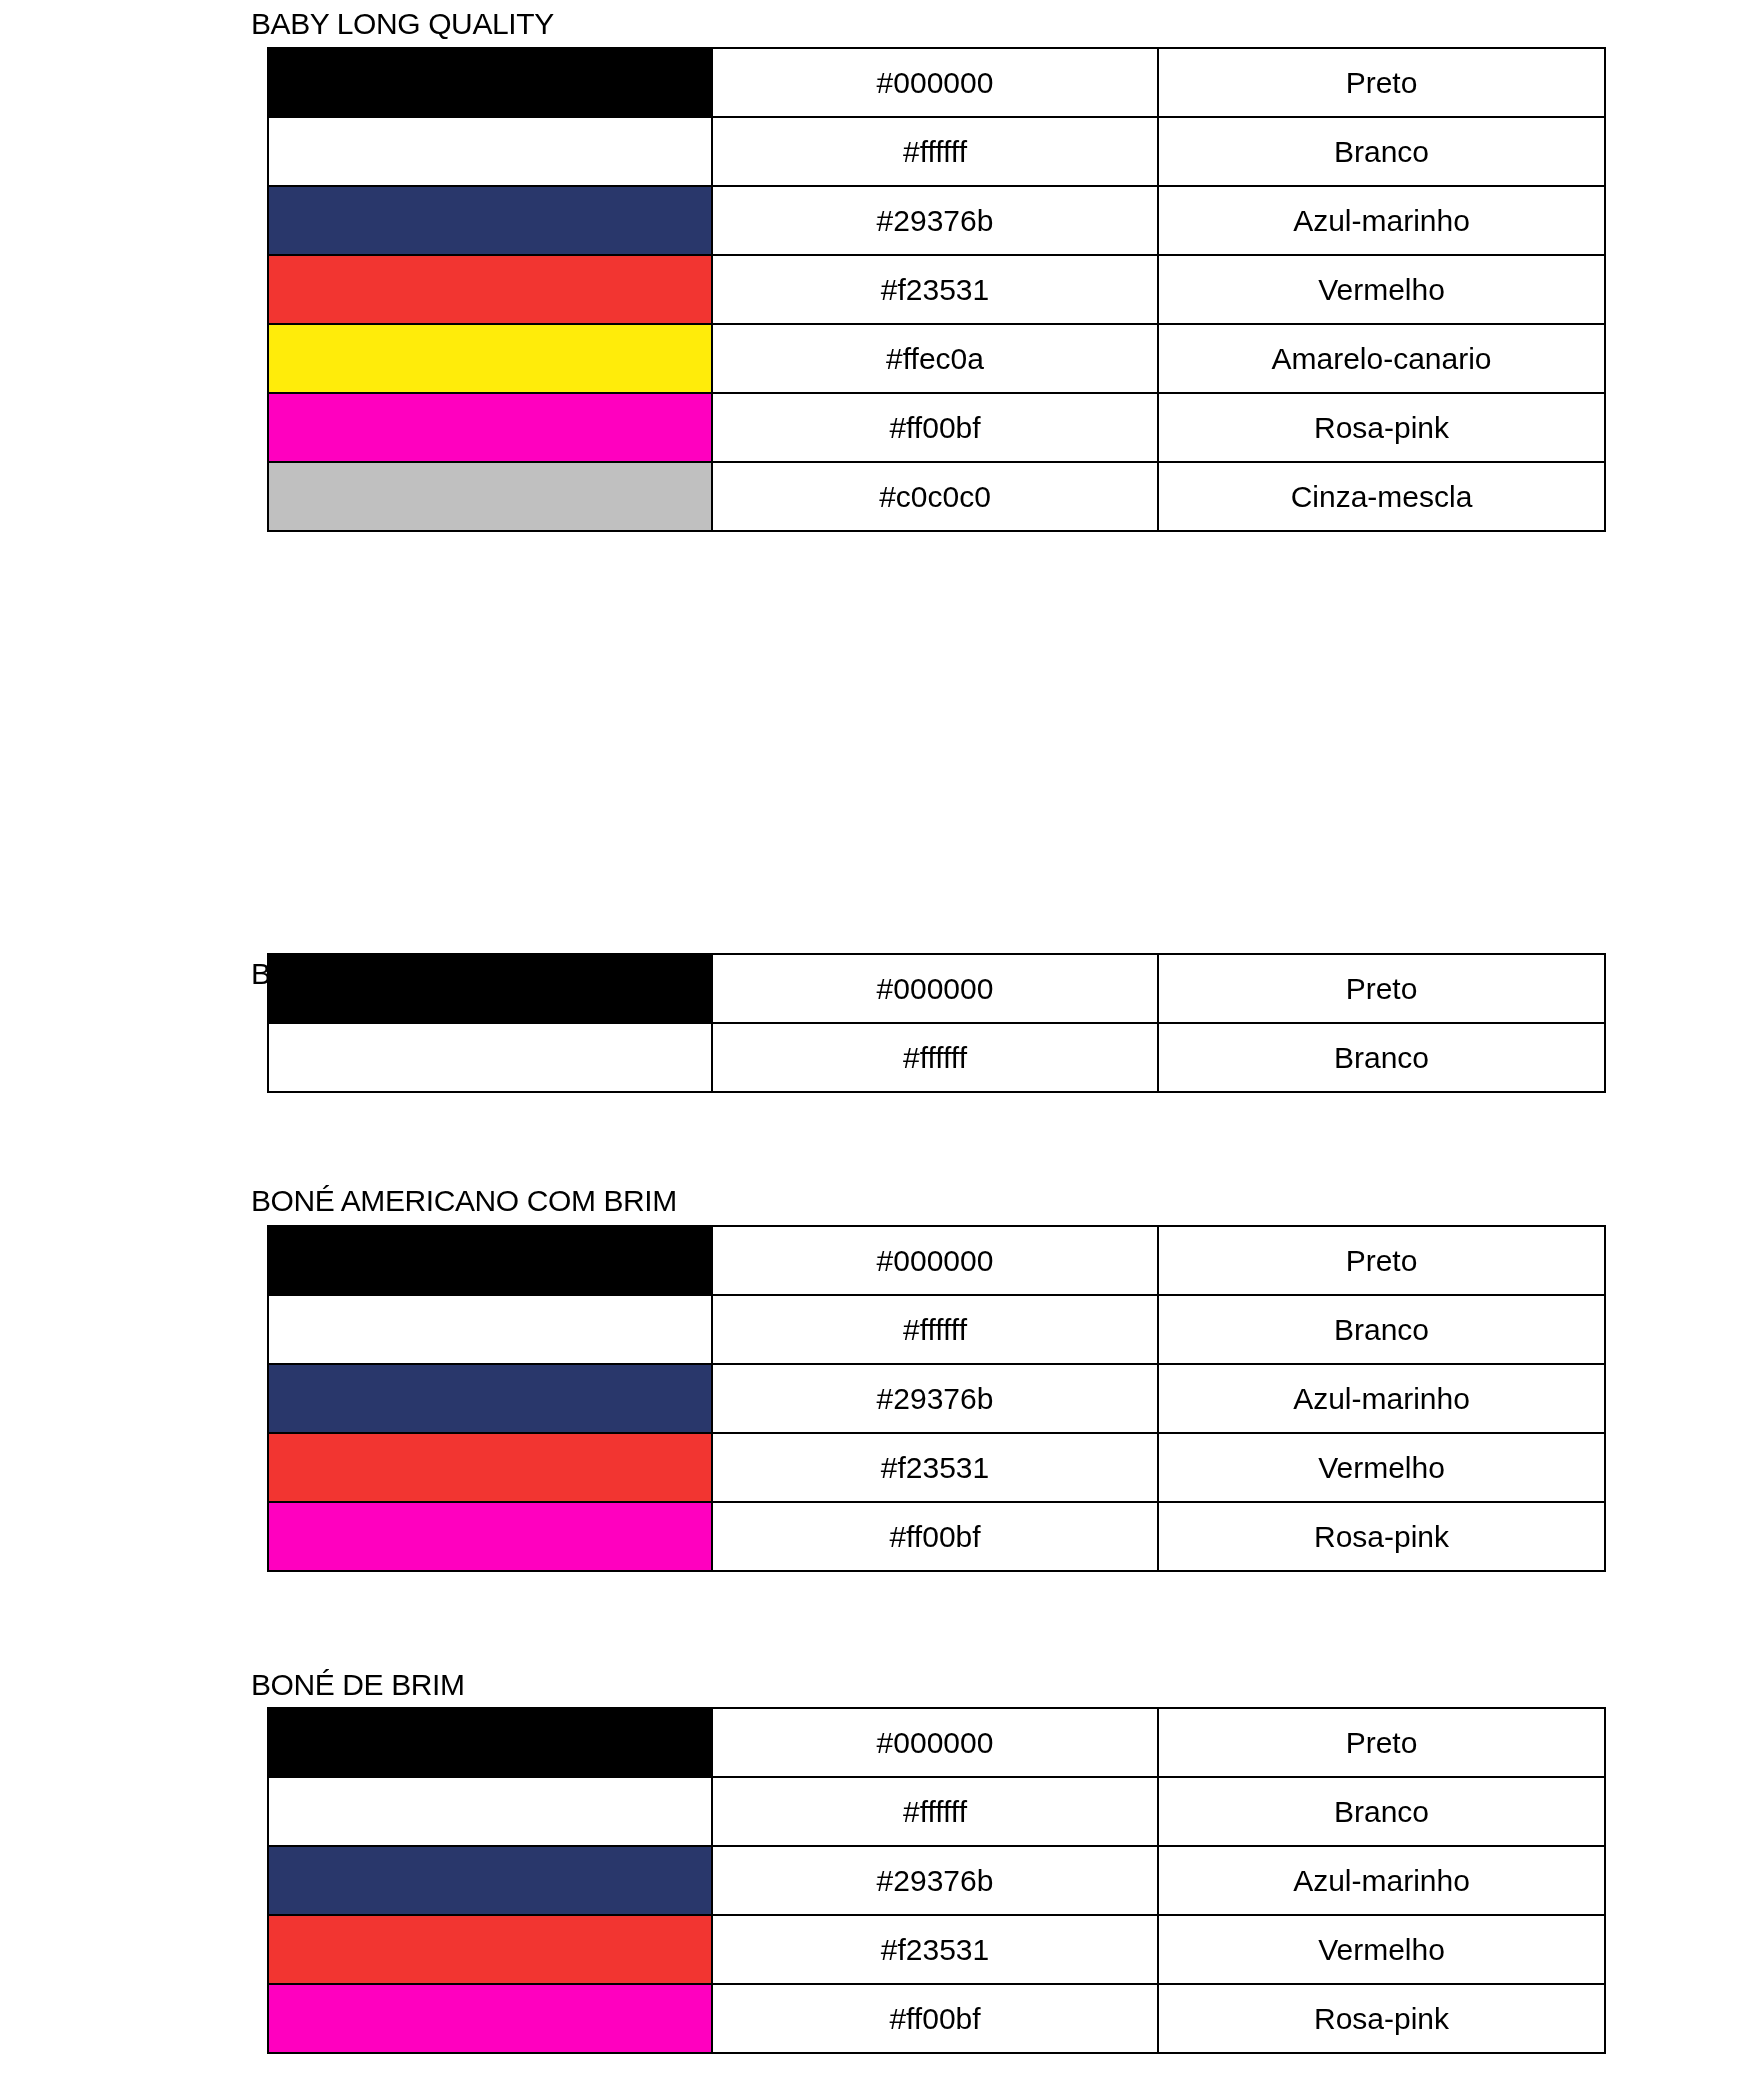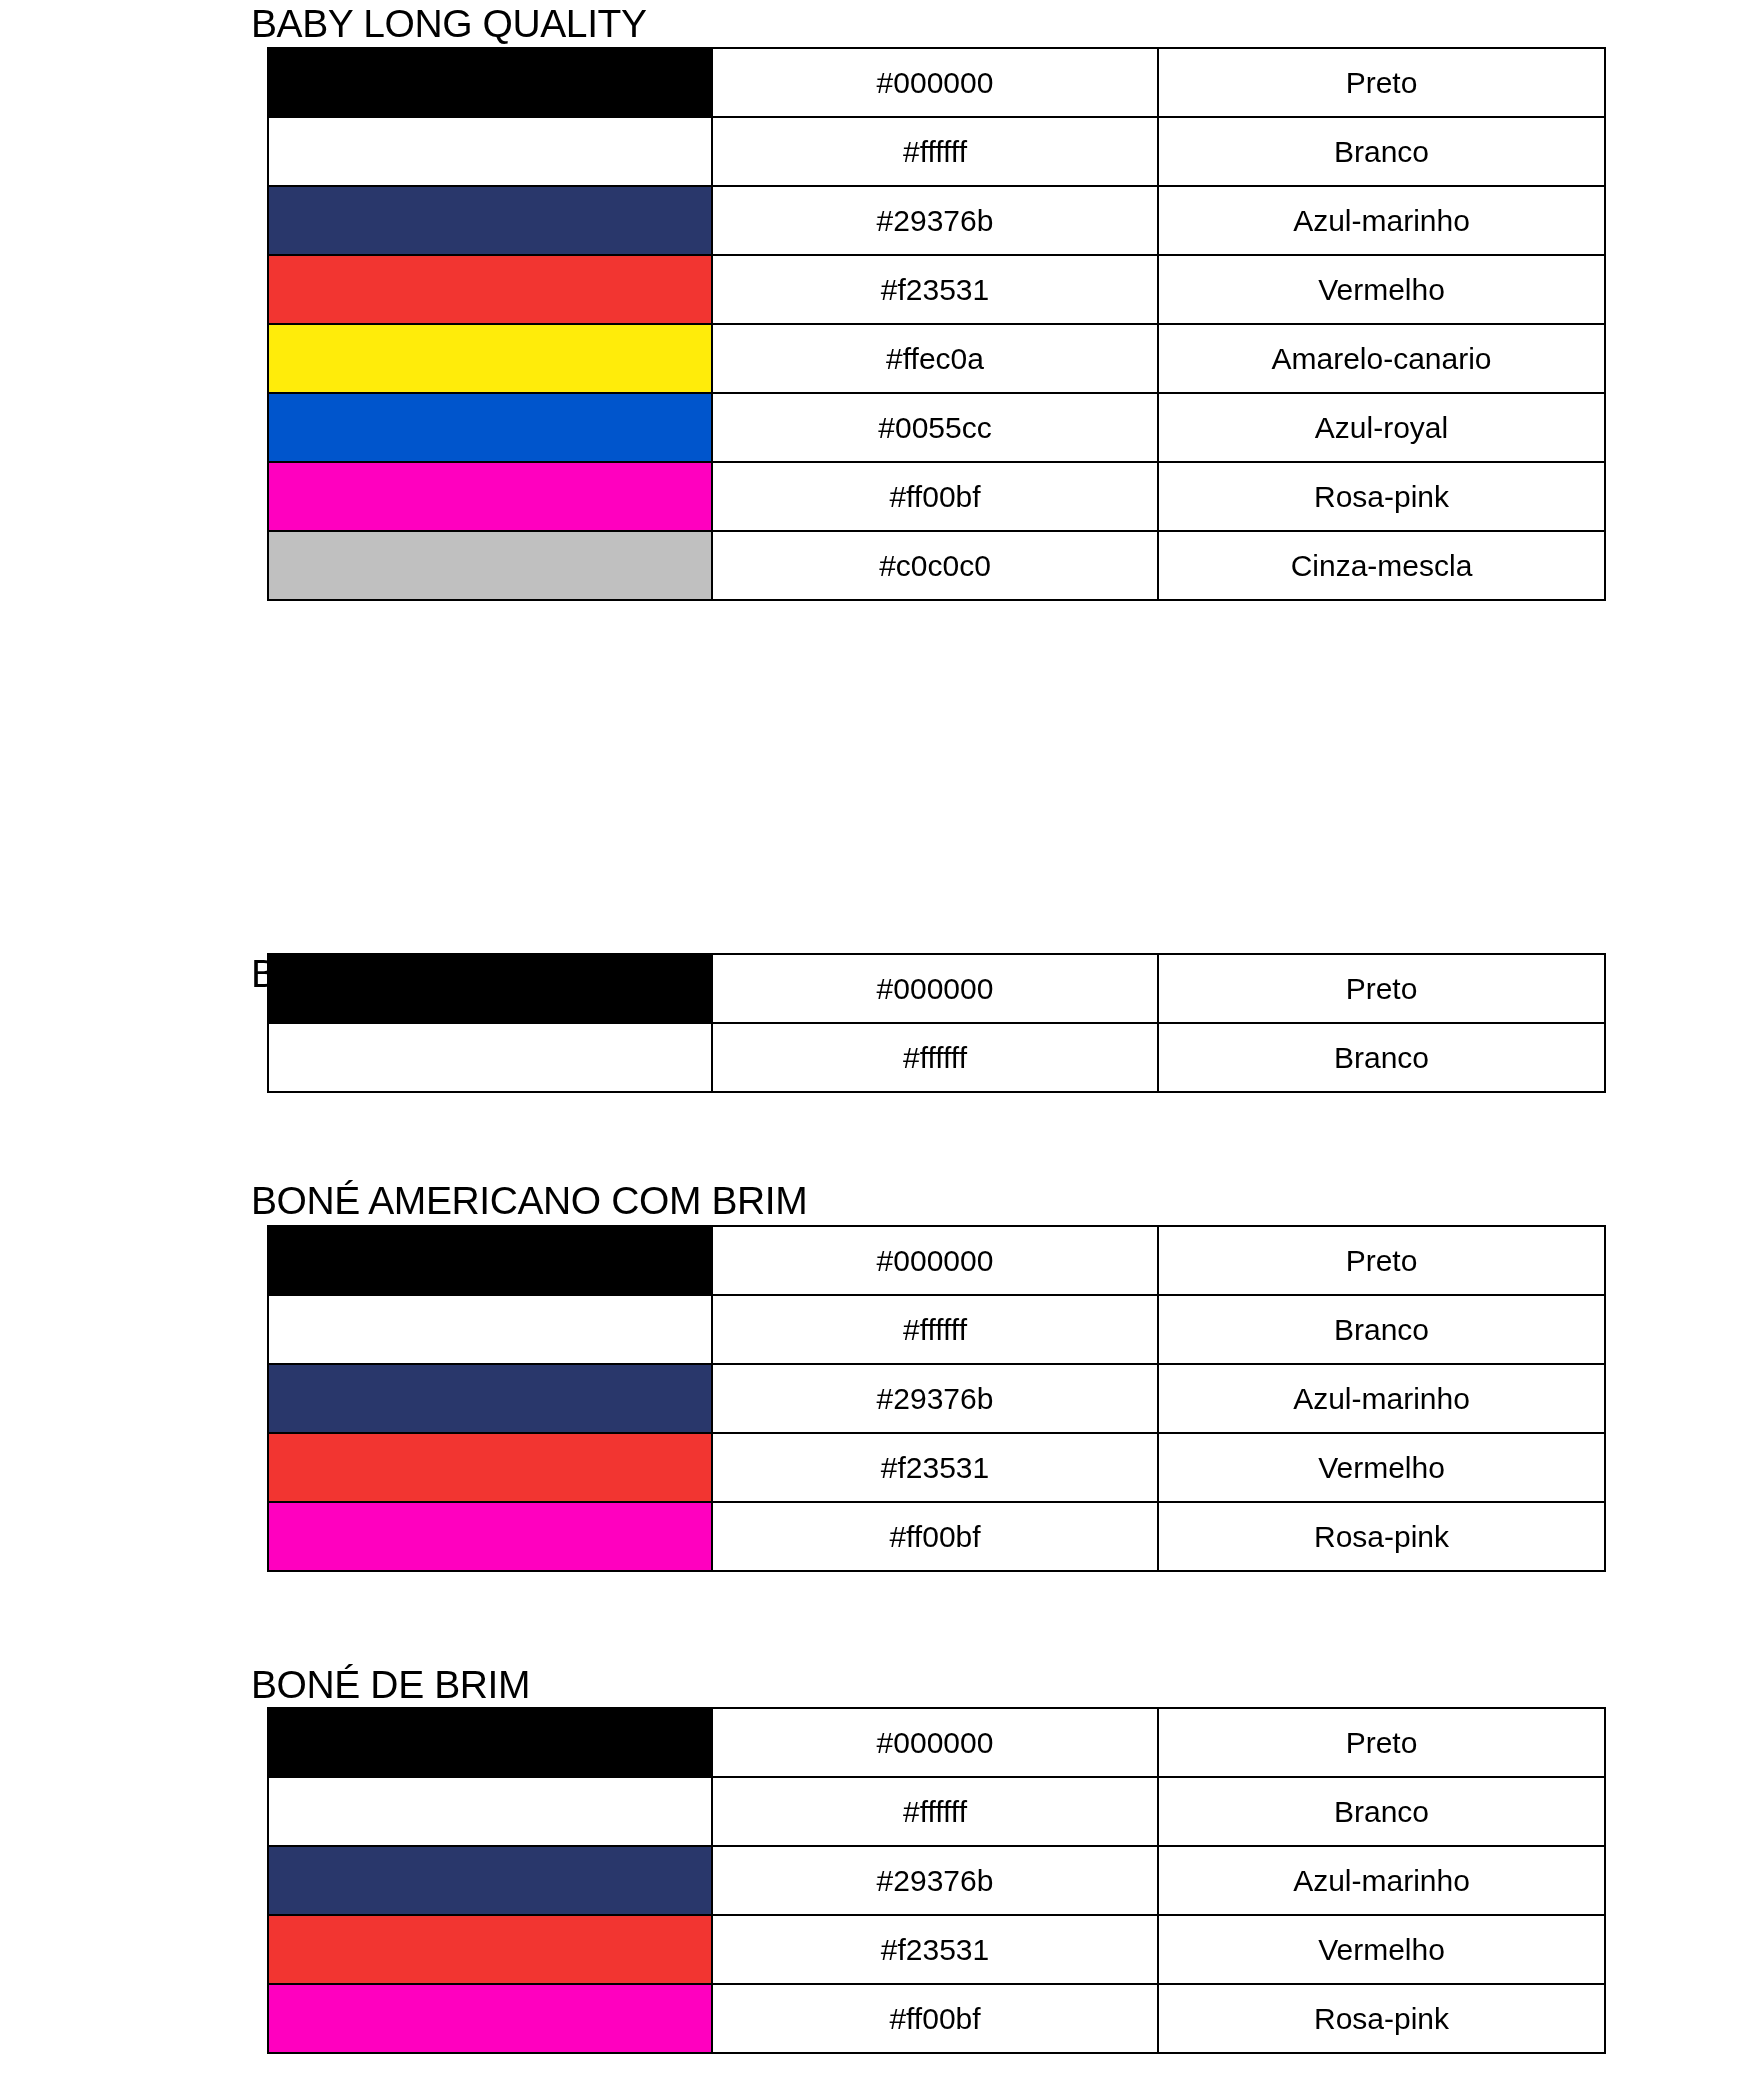--- a/index.html
+++ b/index.html
@@ -2,21 +2,21 @@
 <html style="font-size:11.4px"><head>
 <meta charset="utf-8">
 <style>
   html, body { margin: 0; padding: 0; background: #ffffff; }
   body {
     width: 1763px; height: 2077px; position: relative; overflow: hidden;
     font-family: "Liberation Sans", "DejaVu Sans", sans-serif; color: #000;
   }
   .section { position: absolute; left: 251px; width: 1337px; }
   .section-title {
-    position: absolute; left: 0; font-size: 39px; line-height: 35px;
+    position: absolute; left: 0; font-size: 30px; line-height: 35px;
     white-space: nowrap; letter-spacing: -0.4px;
   }
   table.colors {
     position: absolute; left: 16px; border-collapse: collapse; table-layout: fixed;
     width: 1337px; border: 2.8px solid #000;
   }
   table.colors td {
     border: 2.1px solid #000; height: 67px; padding: 0; text-align: center;
     vertical-align: middle; font-size: 30px;
   }
@@ -53,25 +53,20 @@
         </tr>
         <tr>
           <td style="background-color: rgb(242, 53, 49);"></td>
           <td>#f23531</td>
           <td>Vermelho</td>
         </tr>
         <tr>
           <td style="background-color: rgb(255, 236, 10);"></td>
           <td>#ffec0a</td>
           <td>Amarelo-canario</td>
-        </tr>
-        <tr>
-          <td style="background-color: rgb(0, 85, 204);"></td>
-          <td>#0055cc</td>
-          <td>Azul-royal</td>
         </tr>
         <tr>
           <td style="background-color: rgb(255, 0, 191);"></td>
           <td>#ff00bf</td>
           <td>Rosa-pink</td>
         </tr>
         <tr>
           <td style="background-color: rgb(192, 192, 192);"></td>
           <td>#c0c0c0</td>
           <td>Cinza-mescla</td>

